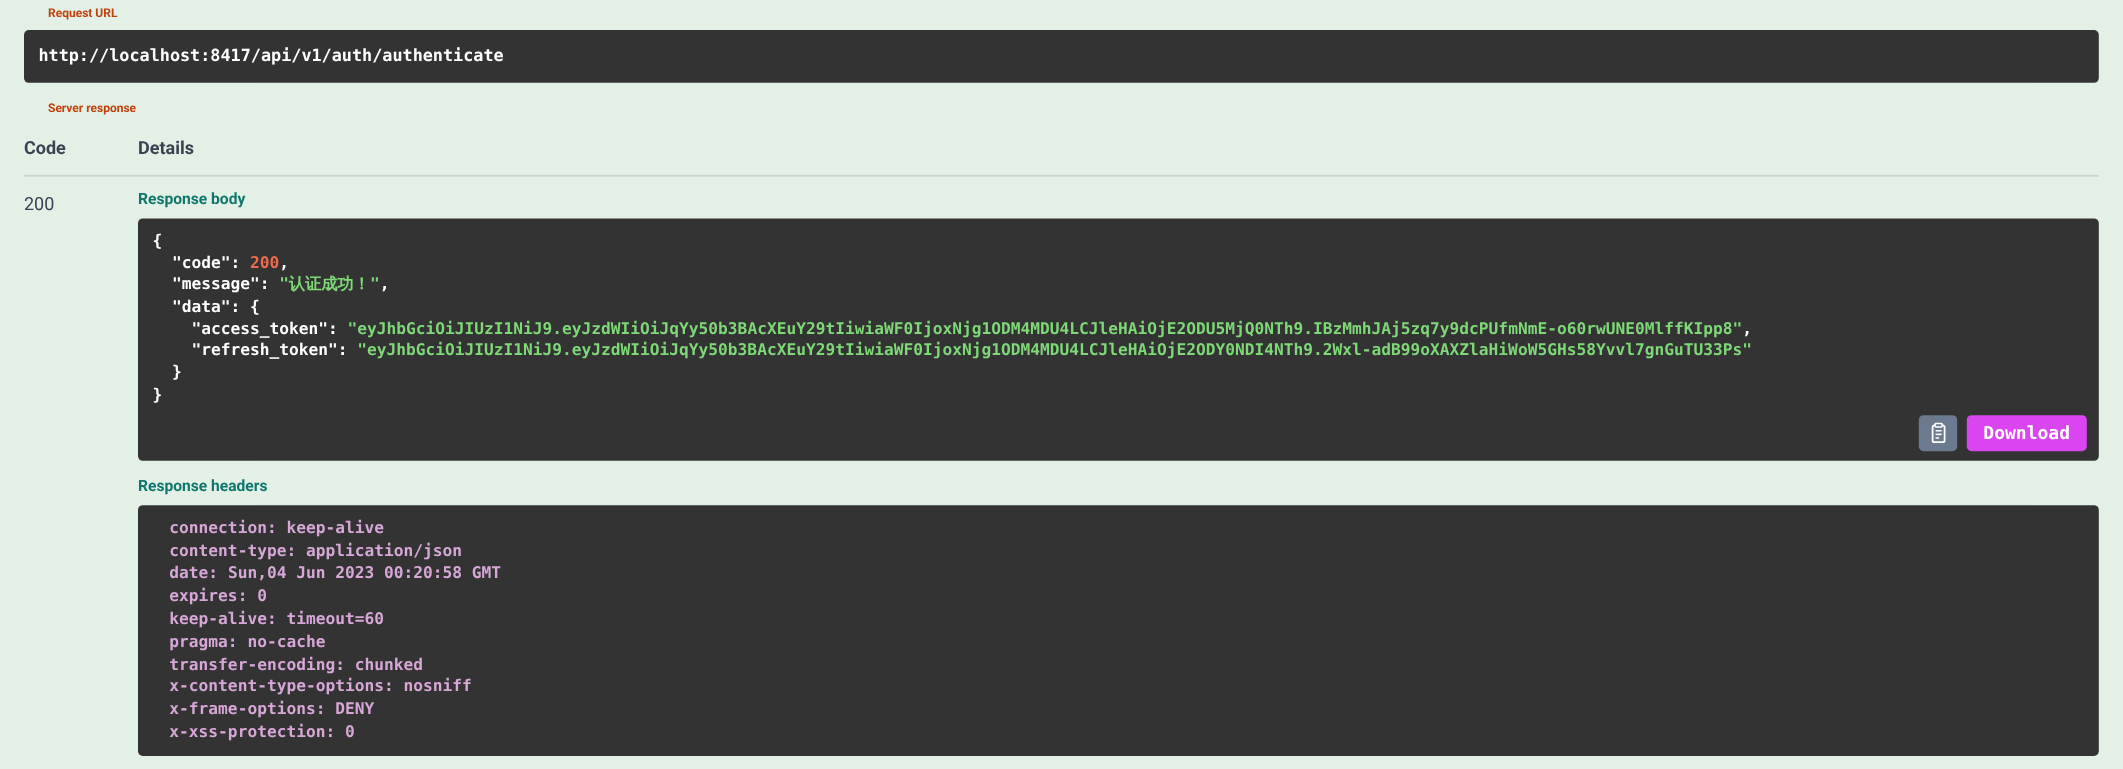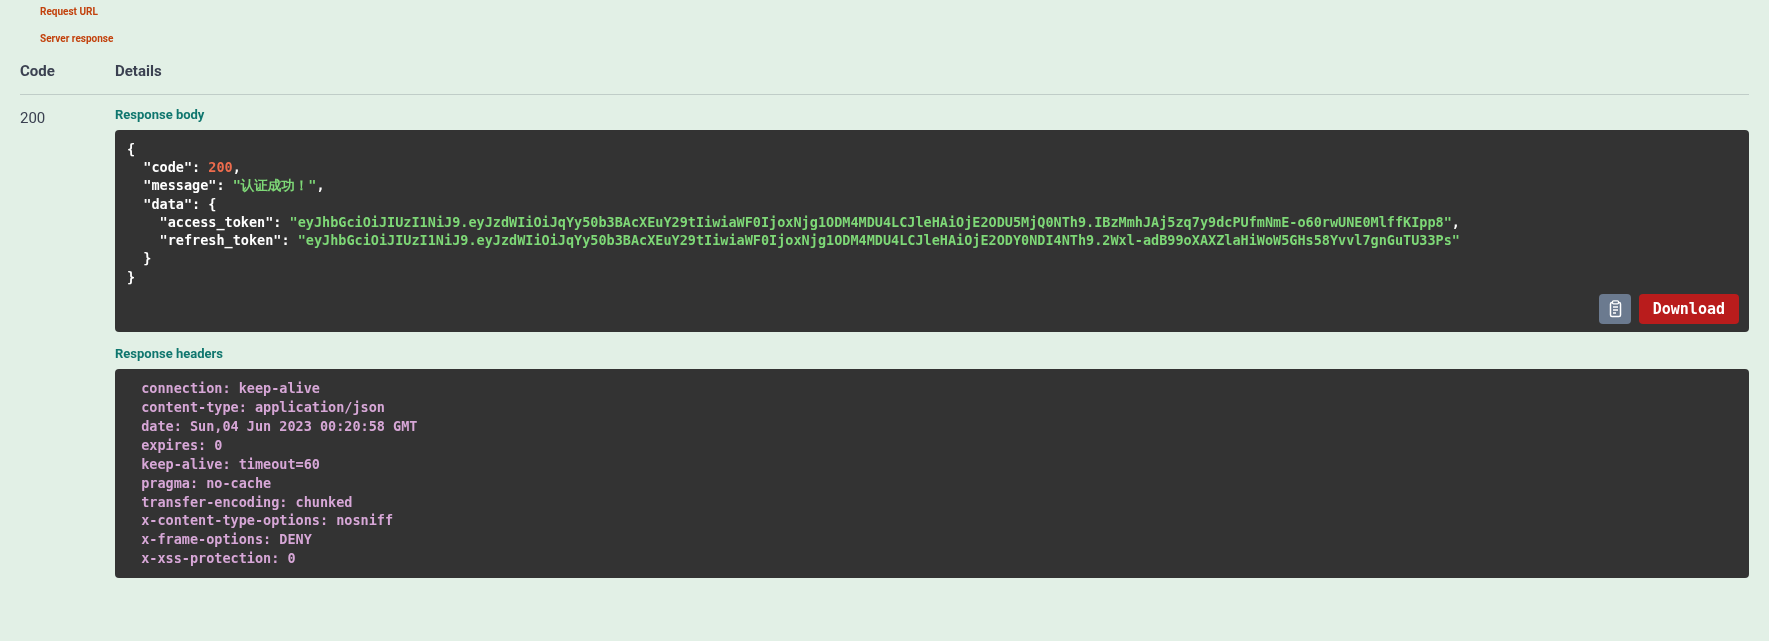--- a/index.html
+++ b/index.html
@@ -96,21 +96,21 @@
     background: #6b7a8f;
     border-radius: 4px;
     width: 32px;
     height: 30px;
     display: flex;
     align-items: center;
     justify-content: center;
     cursor: pointer;
   }
   .download-btn {
-    background: #b91c1c;
+    background: #d946ef;
     color: #ffffff;
     border: none;
     border-radius: 4px;
     padding: 0 14px;
     height: 30px;
     font-size: 15px;
     font-weight: 700;
     cursor: pointer;
     font-family: inherit;
   }
@@ -127,20 +127,21 @@
   .hdr-line { white-space: pre; }
   .hdr-key { color: #d7a7d7; }
   .hdr-val { color: #d7a7d7; }
   .spacer { height: 14px; }
 </style>
 </head>
 <body>
 
 <div class="section">
   <div class="label-heading">Request URL</div>
+  <div class="url-box">http://localhost:8417/api/v1/auth/authenticate</div>
 </div>
 
 <div class="section">
   <div class="label-heading">Server response</div>
 
   <div class="table-header">
     <div class="col-code">Code</div>
     <div class="col-details">Details</div>
   </div>
 

